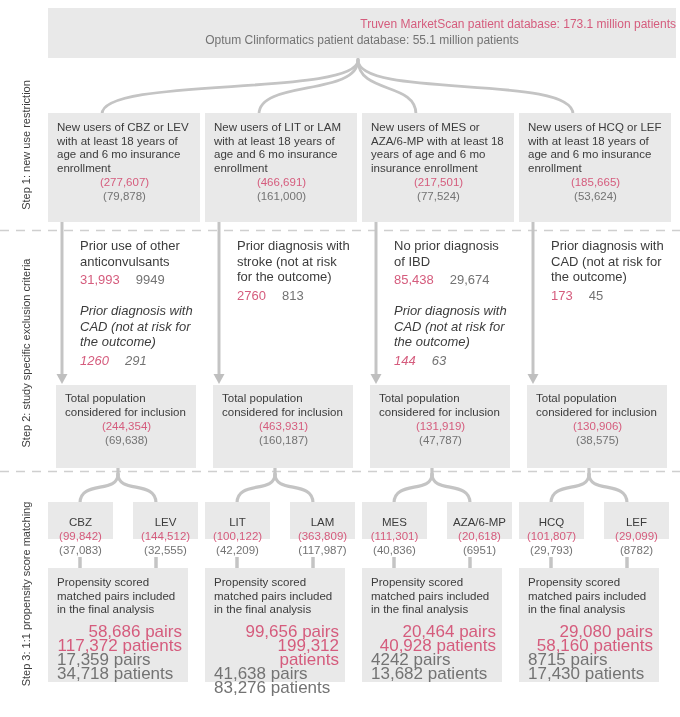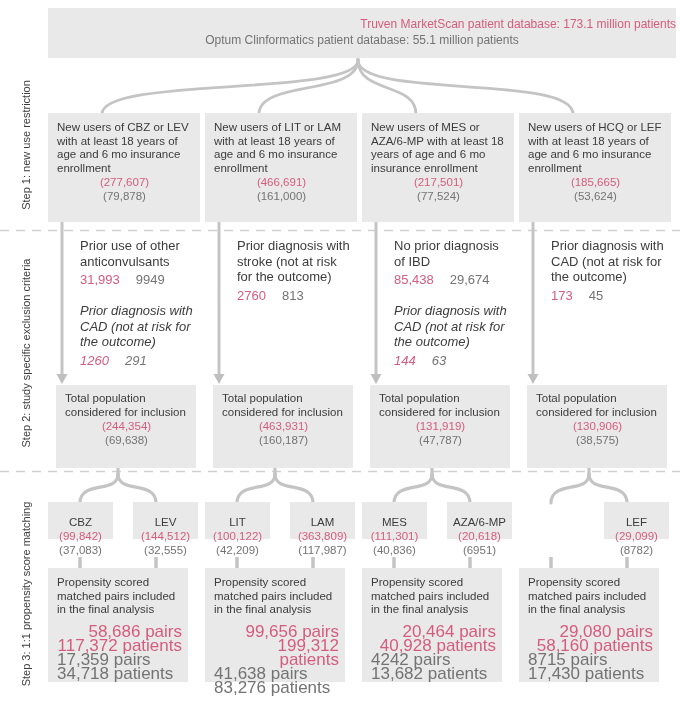--- a/index.html
+++ b/index.html
@@ -258,20 +258,25 @@
         <div class="exc-nums">
           <span class="pink">173</span><span class="blue">45</span>
         </div>
       </div>
     </div>
     <div class="gbox total">
       <div class="box-text">Total population considered for inclusion</div>
       <div class="num pink">(130,906)</div>
       <div class="num blue">(38,575)</div>
     </div>
+    <div class="gbox drug drug-left">
+      <div class="drug-name">HCQ</div>
+      <div class="num pink">(101,807)</div>
+      <div class="num blue">(29,793)</div>
+    </div>
     <div class="gbox drug drug-right">
       <div class="drug-name">LEF</div>
       <div class="num pink">(29,099)</div>
       <div class="num blue">(8782)</div>
     </div>
     <div class="gbox matched">
       <div class="box-text">Propensity scored matched pairs included in the final analysis</div>
       <div class="matched-nums">
         <div class="pink">29,080 pairs</div>
         <div class="pink">58,160 patients</div>

